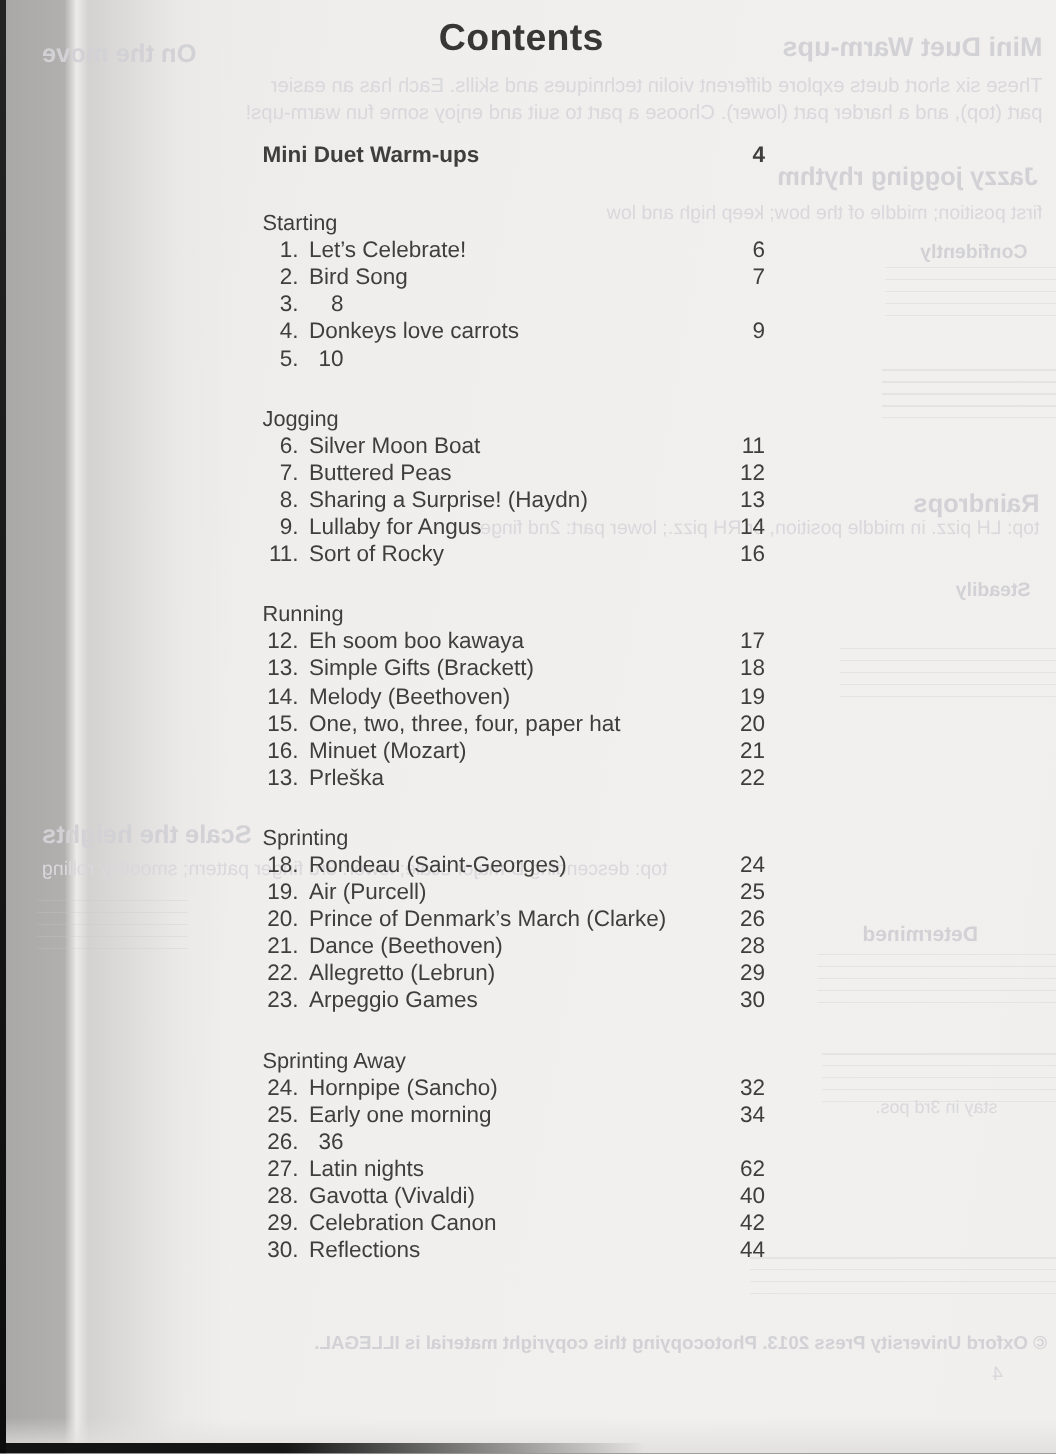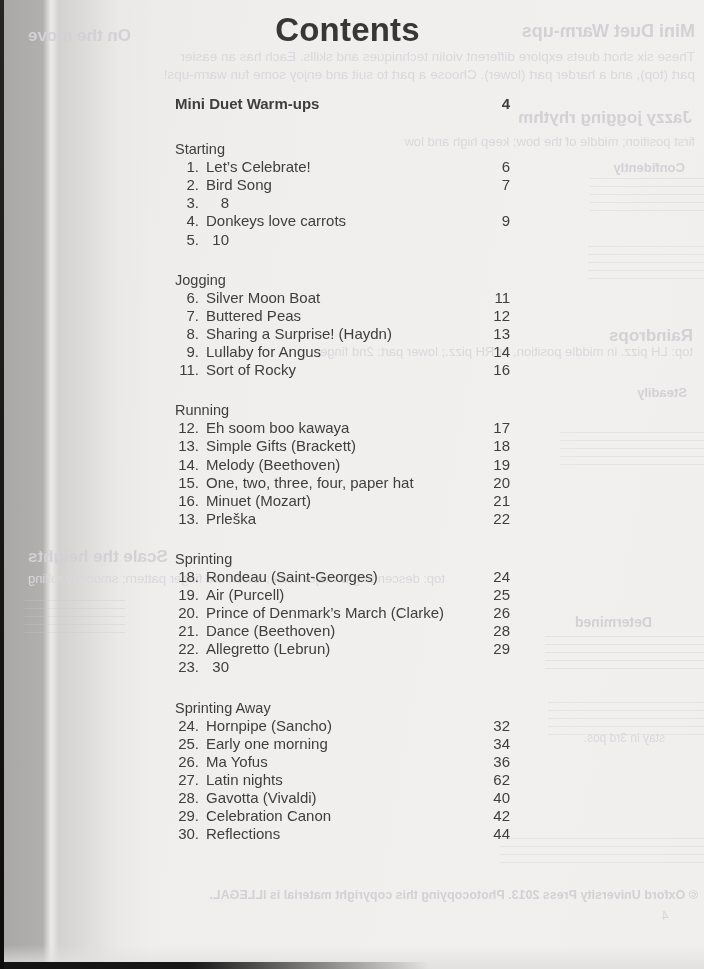--- a/index.html
+++ b/index.html
@@ -17,21 +17,21 @@
     background:linear-gradient(to right,#131313 0px,#161616 190px,rgba(19,19,19,0) 430px);}
   
   .show-through{position:absolute;inset:0;z-index:1;}
   .ghost{position:absolute;color:#d9d8dc;transform:scaleX(-1);white-space:nowrap;overflow:hidden;line-height:1.25;}
   .ghost.b{font-weight:700;color:#d2d1d5;}
   .staff{position:absolute;opacity:.55;
     background:repeating-linear-gradient(to bottom,rgba(200,199,206,.55) 0px,rgba(200,199,206,.55) 1px,rgba(0,0,0,0) 1px,rgba(0,0,0,0) 8px);}
   
   .front{position:absolute;inset:0;z-index:2;color:#3f3e3c;}
   .title{position:absolute;left:180px;top:11px;width:335px;margin:0;text-align:center;
-    font-size:33px;font-weight:700;letter-spacing:.2px;color:#383736;}
+    font-size:25px;font-weight:700;letter-spacing:.2px;color:#383736;}
   .toc{position:absolute;left:175px;top:95px;width:335px;font-size:15px;}
   .row{display:flex;align-items:baseline;line-height:18.1px;}
   .row .num{flex:none;width:24px;text-align:right;}
   .row .ttl{flex:1;margin-left:7px;}
   .row .pg{flex:none;min-width:30px;text-align:right;}
   .warmups{font-weight:700;margin-bottom:27px;}
   .warmups .ttl{margin-left:0;}
   .section .hdr{font-weight:400;font-size:14.5px;line-height:18.1px;}
   .section + .section{margin-top:22px;}
 </style>
@@ -184,38 +184,38 @@
               <span class="ttl">Dance (Beethoven)</span>
               <span class="pg">28</span>
             </div>
             <div class="row">
               <span class="num">22.</span>
               <span class="ttl">Allegretto (Lebrun)</span>
               <span class="pg">29</span>
             </div>
             <div class="row">
               <span class="num">23.</span>
+              <span class="ttl">Arpeggio Games</span>
               <span class="pg">30</span>
             </div>
           </div>
           <div class="section">
             <div class="hdr">Sprinting Away</div>
             <div class="row">
               <span class="num">24.</span>
               <span class="ttl">Hornpipe (Sancho)</span>
               <span class="pg">32</span>
             </div>
             <div class="row">
               <span class="num">25.</span>
               <span class="ttl">Early one morning</span>
               <span class="pg">34</span>
             </div>
             <div class="row">
               <span class="num">26.</span>
-              <span class="ttl">Ma Yofus</span>
               <span class="pg">36</span>
             </div>
             <div class="row">
               <span class="num">27.</span>
               <span class="ttl">Latin nights</span>
               <span class="pg">62</span>
             </div>
             <div class="row">
               <span class="num">28.</span>
               <span class="ttl">Gavotta (Vivaldi)</span>

